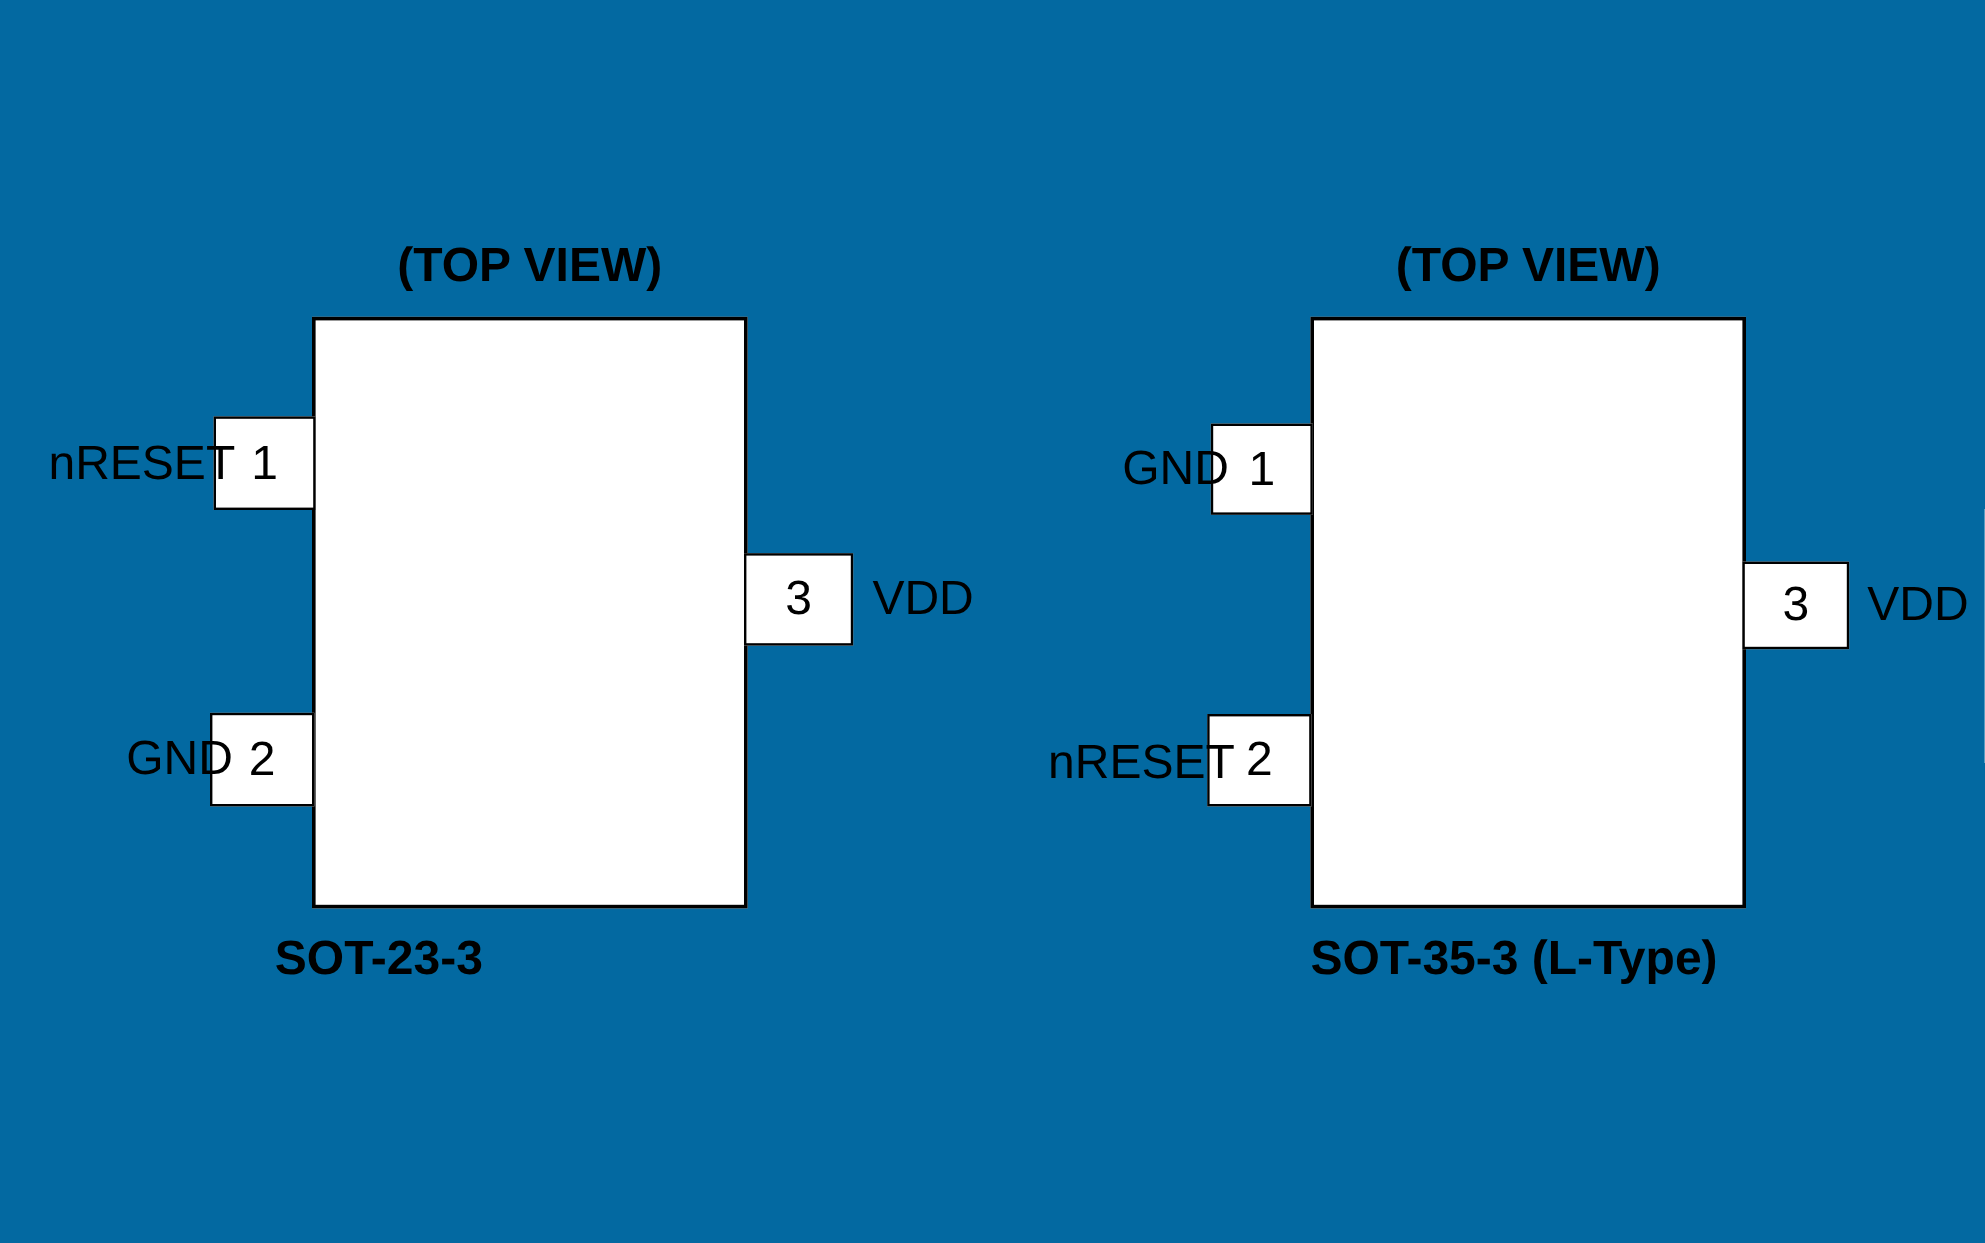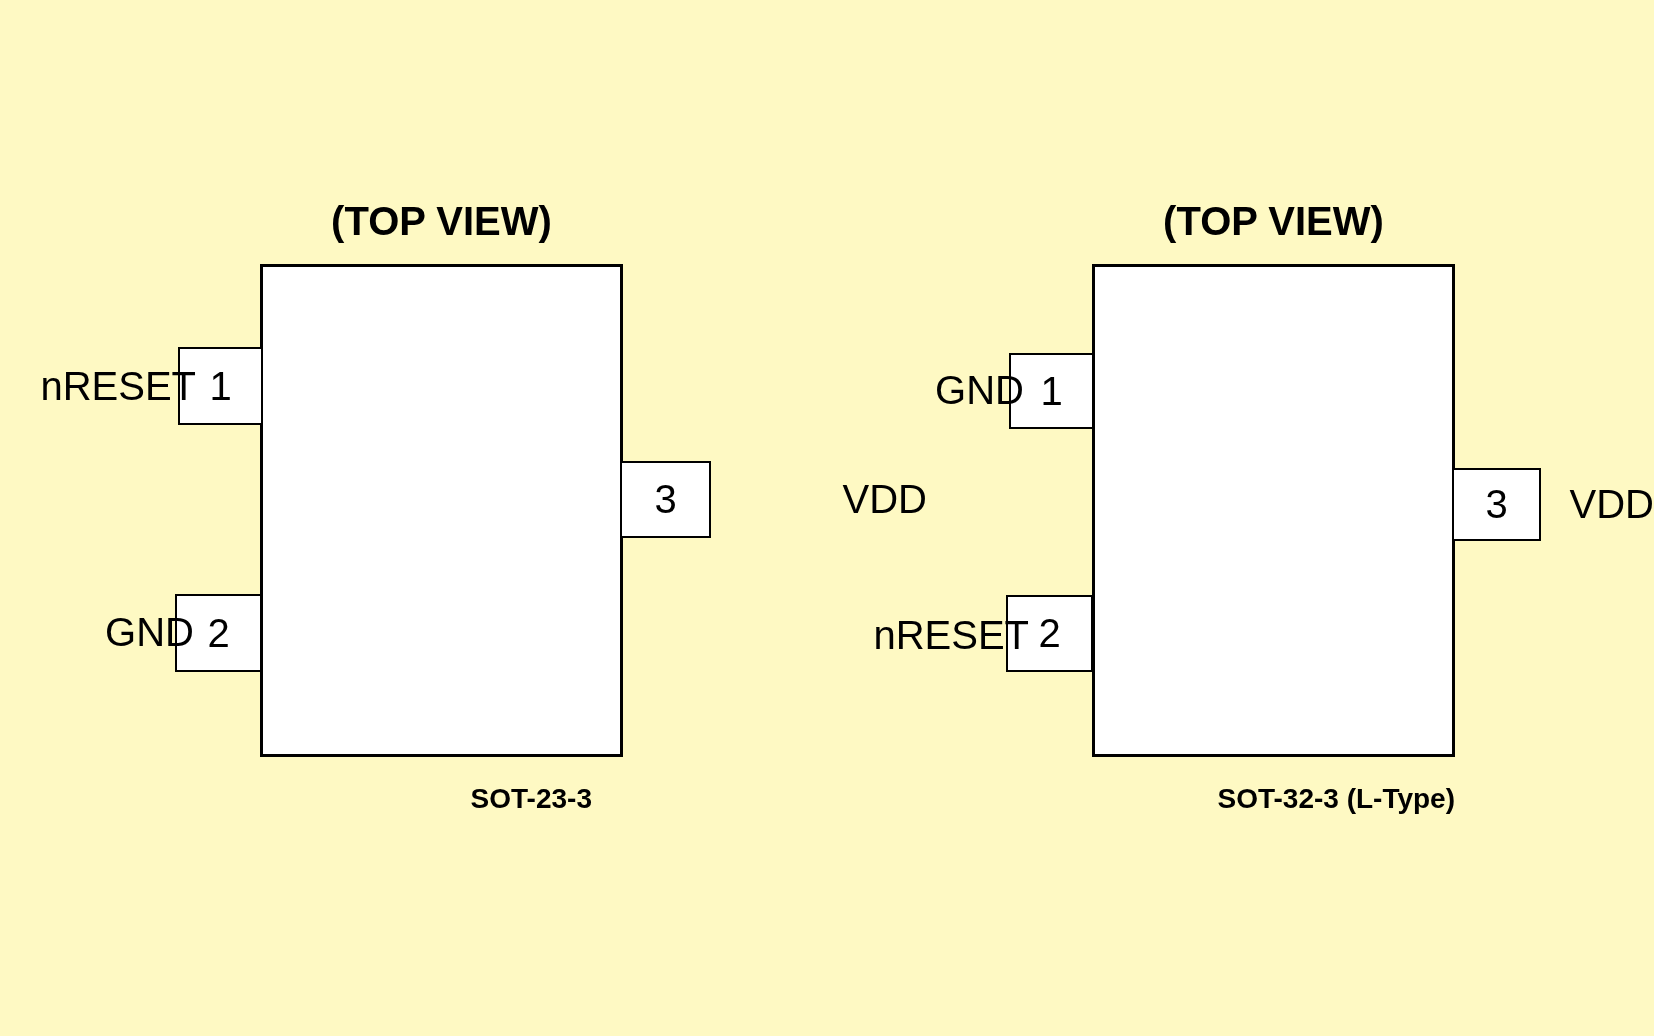--- a/index.html
+++ b/index.html
@@ -4,38 +4,38 @@
 <style>
   html, body {
     margin: 0;
     padding: 0;
     background: #ffffff;
   }
   .canvas {
     position: relative;
     width: 1654px;
     height: 1036px;
-    background: #fef9c3;
+    background: #0369a1;
     font-family: "Liberation Sans", "DejaVu Sans", sans-serif;
     color: #000000;
     overflow: hidden;
   }
   .abs { position: absolute; }
   .title {
     font-size: 40px;
     font-weight: bold;
     text-align: center;
     height: 50px;
     line-height: 50px;
     white-space: nowrap;
   }
   .caption {
-    font-size: 28px;
+    font-size: 40px;
     font-weight: bold;
-    text-align: right;
+    text-align: left;
     height: 50px;
     line-height: 50px;
     white-space: nowrap;
   }
   .body-rect {
     border: 3px solid #000000;
     box-sizing: border-box;
     background: #ffffff;
   }
   .pin-box {
@@ -47,21 +47,21 @@
     justify-content: center;
     font-size: 40px;
   }
   .pin-label {
     font-size: 40px;
     height: 44px;
     line-height: 44px;
     white-space: nowrap;
   }
   .label-right { text-align: right; padding-left: 34px; }
-  .label-left  { text-align: right; }
+  .label-left  { text-align: left; }
 </style>
 </head>
 <body>
 
 <div class="canvas">
 
   <div>
 
     <div class="abs title" style="left:260px; top:196px; width:363px;">(TOP VIEW)</div>
 
@@ -99,16 +99,16 @@
     <div class="abs pin-box" style="left:1006px; top:595px; width:87px; height:77px;">
       <span>2</span>
     </div>
     <div class="abs pin-label label-right" style="left:820px; top:613px; width:175px;">nRESET</div>
 
     <div class="abs pin-box" style="left:1452px; top:468px; width:89px; height:73px;">
       <span>3</span>
     </div>
     <div class="abs pin-label label-left" style="left:1556px; top:482px; width:98px;">VDD</div>
 
-    <div class="abs caption" style="left:1092px; top:774px; width:363px;">SOT-32-3 (L-Type)</div>
+    <div class="abs caption" style="left:1092px; top:774px; width:363px;">SOT-35-3 (L-Type)</div>
   </div>
 
 </div>
 
 </body></html>

